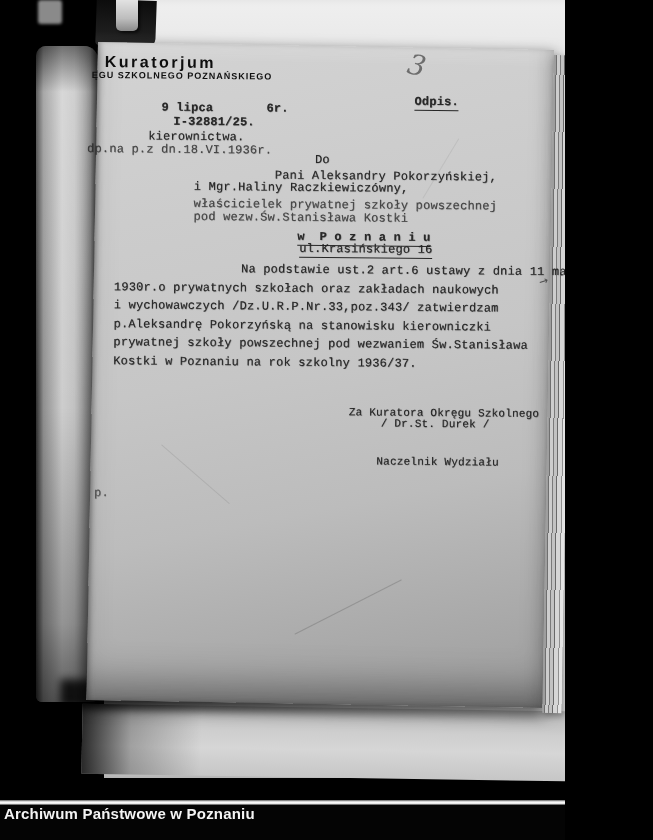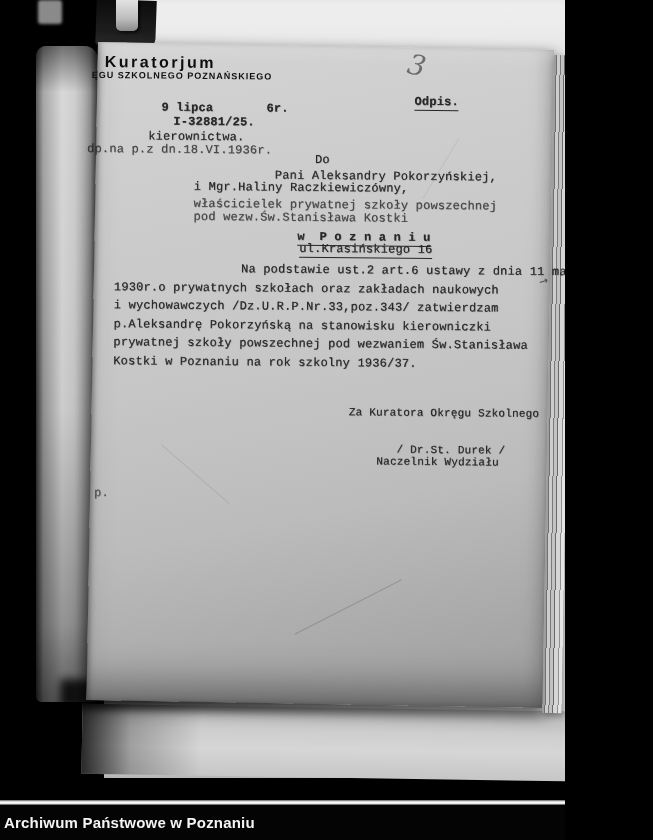--- a/index.html
+++ b/index.html
@@ -113,21 +113,21 @@
   .body-block { position:absolute; left:116px; top:259px; }
   .body-block .bl { line-height:18.6px; }
   .body-block .bl.indent { padding-left:127px; }
   
   .footer-rule {
     position:absolute; left:0; top:800px; width:653px; height:5px;
     background:linear-gradient(180deg,#5e5e5e,#ffffff 40%,#e8e8e8 70%,#3c3c3c);
   }
   .footer-bar {
     position:absolute; left:0; top:805px; width:653px; height:35px;
-    background:#040404; display:flex; align-items:center;
+    background:#040404; display:flex; align-items:flex-start;
   }
   .footer-label {
     padding-left:4px; color:#f4f4f4; font-weight:700; font-size:15px;
     font-family:"Liberation Sans",sans-serif; letter-spacing:.2px;
   }
 </style>
 </head>
 <body>
 
 <div id="stage">
@@ -176,21 +176,21 @@
     <div class="body-block">
       <div class="t bl indent" style="position:static;">Na podstawie ust.2 art.6 ustawy z dnia 11 marca</div>
       <div class="t bl" style="position:static;">1930r.o prywatnych szkołach oraz zakładach naukowych</div>
       <div class="t bl" style="position:static;">i wychowawczych /Dz.U.R.P.Nr.33,poz.343/ zatwierdzam</div>
       <div class="t bl" style="position:static;">p.Aleksandrę Pokorzyńską na stanowisku kierowniczki</div>
       <div class="t bl" style="position:static;">prywatnej szkoły powszechnej pod wezwaniem Św.Stanisława</div>
       <div class="t bl" style="position:static;">Kostki w Poznaniu na rok szkolny 1936/37.</div>
     </div>
 
     <div class="t small" style="left:352px; top:404px;">Za Kuratora Okręgu Szkolnego</div>
-    <div class="t small" style="left:384px; top:441px;margin-left:16px;">/ Dr.St. Durek /</div>
+    <div class="t small" style="left:384px; top:415px;">/ Dr.St. Durek /</div>
     <div class="t small" style="left:380px; top:453px;">Naczelnik Wydziału</div>
 
     <div class="t faded" style="left:98px; top:486px; opacity:.7;">p.</div>
   </div>
 
   <div class="footer-rule"></div>
   <div class="footer-bar">
     <span class="footer-label">Archiwum Państwowe w Poznaniu</span>
   </div>
 

